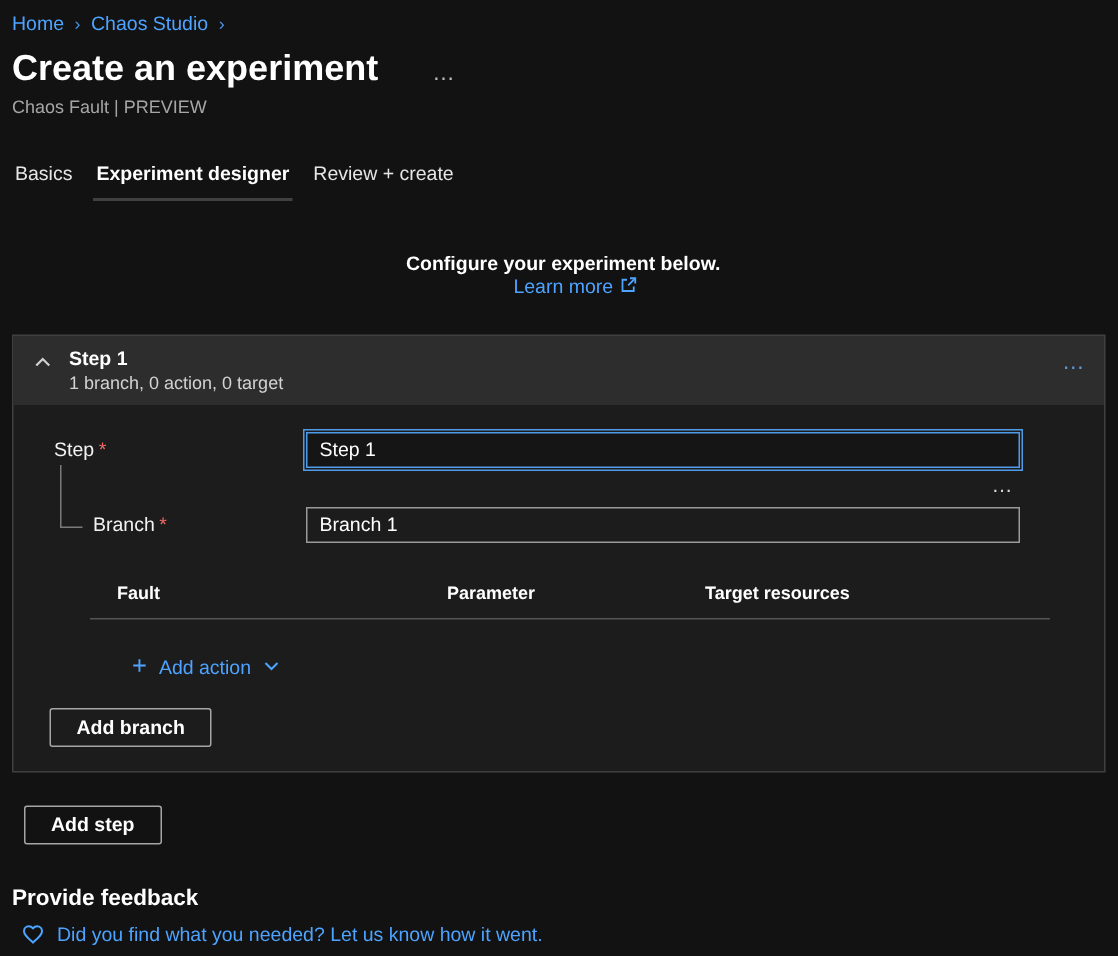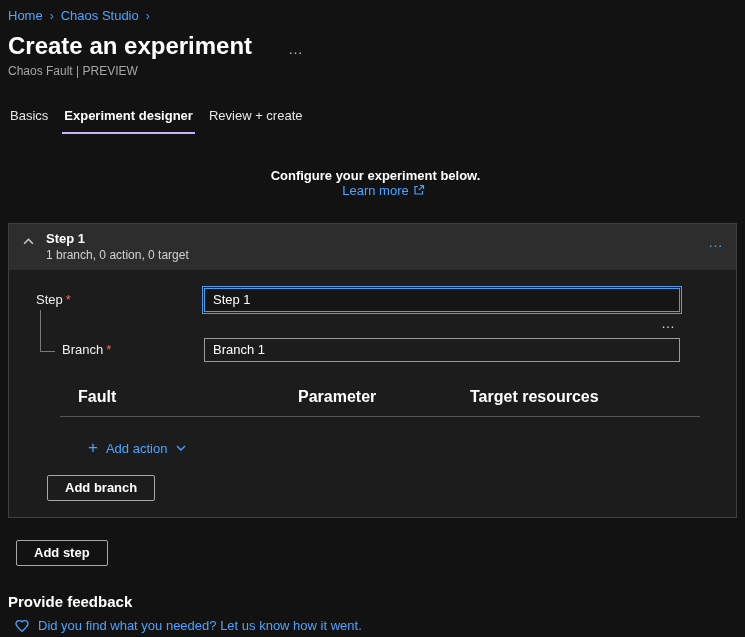--- a/index.html
+++ b/index.html
@@ -25,21 +25,21 @@
 
   
   .title-row{display:flex;align-items:center;gap:36px;margin-top:9px;}
   .page-title{font-size:24px;font-weight:700;margin:0;line-height:1.15;}
   .title-ellipsis{color:#bdbdbd;font-size:15px;letter-spacing:1px;cursor:pointer;margin-top:6px;}
   .subtitle{font-size:12px;color:#a6a6a6;margin-top:4px;}
 
   
   .tabs{display:flex;gap:12px;margin-top:30px;font-size:13px;}
   .tab{padding:0 2px 9px 2px;color:#e6e6e6;cursor:pointer;border-bottom:2px solid transparent;}
-  .tab.active{font-weight:700;color:#fff;border-bottom:2px solid #c4b5fd;}
+  .tab.active{font-weight:700;color:#fff;border-bottom:2px solid #404040;}
 
   
   .intro{margin:34px 0 0 6px;font-size:13px;display:flex;align-items:center;flex-direction:column;}
   .intro-text{font-weight:700;color:#fff;}
   .intro-link{color:var(--accent);margin-left:5px;display:inline-flex;align-items:center;gap:4px;cursor:pointer;padding-left:11px;}
 
   
   .panel{margin-top:25px;border:1px solid #3f3f3f;background:var(--panel-body);}
   .panel-header{display:flex;align-items:flex-start;gap:11px;background:var(--panel-header);padding:7px 12px 8px 13px;}
   .ph-chevron{margin-top:5px;cursor:pointer;line-height:0;}
@@ -55,30 +55,30 @@
   .req{color:var(--required);margin-left:3px;}
   .field{margin-right:40px;align-self:center;}
   input.azure{width:100%;height:24px;font-size:13px;font-family:inherit;color:#fff;padding:2px 8px;}
   input.focused{background:#151515;border:1px solid #4f9be8;outline:1px solid #4f9be8;outline-offset:1px;}
   input.normal{background:var(--panel-body);border:1px solid #9a9a9a;outline:none;}
   .row-ellipsis{grid-column:2;text-align:right;margin-right:44px;color:#d8d8d8;font-size:14px;letter-spacing:1px;height:18px;line-height:15px;cursor:pointer;}
   .connector{position:absolute;left:11px;top:22px;width:15px;height:42px;border-left:1px solid #7a7a7a;border-bottom:1px solid #7a7a7a;}
 
   
   .fault-table{margin:26px 20px 0 31px;}
-  .table-headers{display:grid;grid-template-columns:220px 172px 1fr;padding:0 0 10px 18px;font-size:16px;font-weight:700;border-bottom:1px solid #555;}
+  .table-headers{display:grid;grid-template-columns:220px 172px 1fr;padding:0 0 10px 18px;font-size:12px;font-weight:700;border-bottom:1px solid #555;}
 
   
   .add-action{margin:24px 0 0 59px;display:inline-flex;align-items:center;gap:8px;color:var(--accent);font-size:13px;cursor:pointer;}
   .plus-glyph{font-size:17px;line-height:1;margin-top:-2px;}
 
   
   .btn{background:transparent;border:1px solid #a6a6a6;color:#fff;font-weight:600;font-size:13px;
        padding:4px 17px;height:26px;font-family:inherit;cursor:pointer;border-radius:2px;}
-  .add-branch-wrap{margin:18px 0 0 18px;}
+  .add-branch-wrap{margin:18px 0 0 4px;}
   .add-step-wrap{margin:22px 0 0 8px;}
 
   
   .feedback-title{margin:27px 0 0 0;font-size:15px;font-weight:700;}
   .feedback-line{margin:8px 0 0 6px;display:flex;align-items:center;gap:8px;color:var(--accent);font-size:13px;cursor:pointer;}
   svg{display:block;}
 </style>
 </head>
 <body>
 

